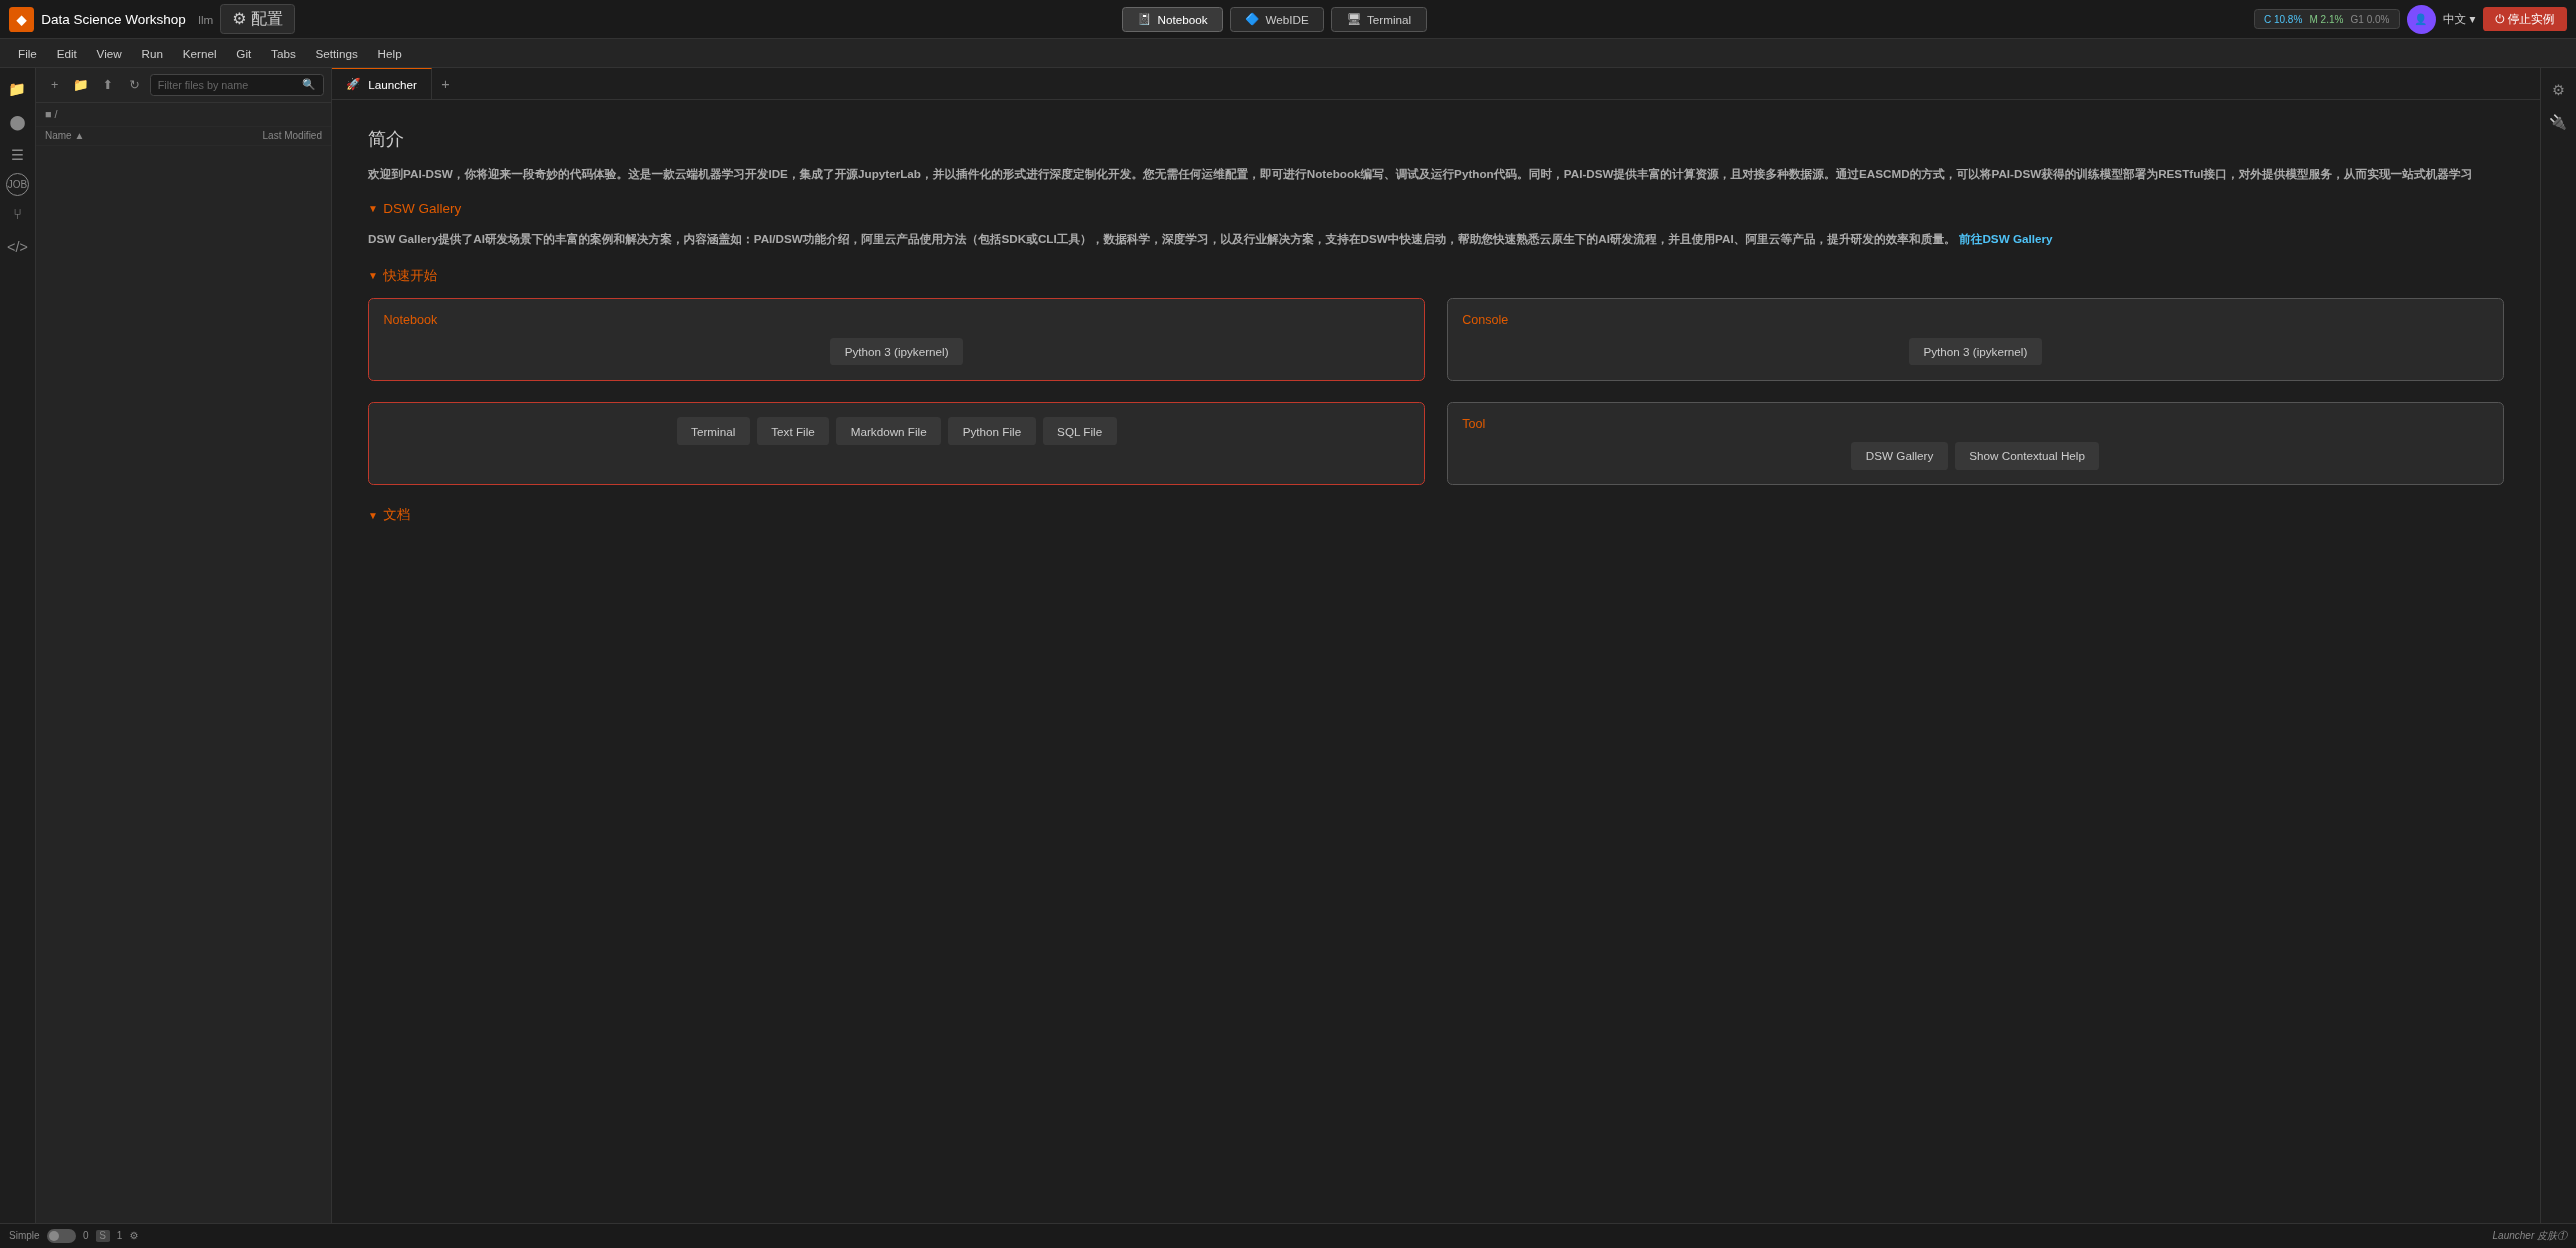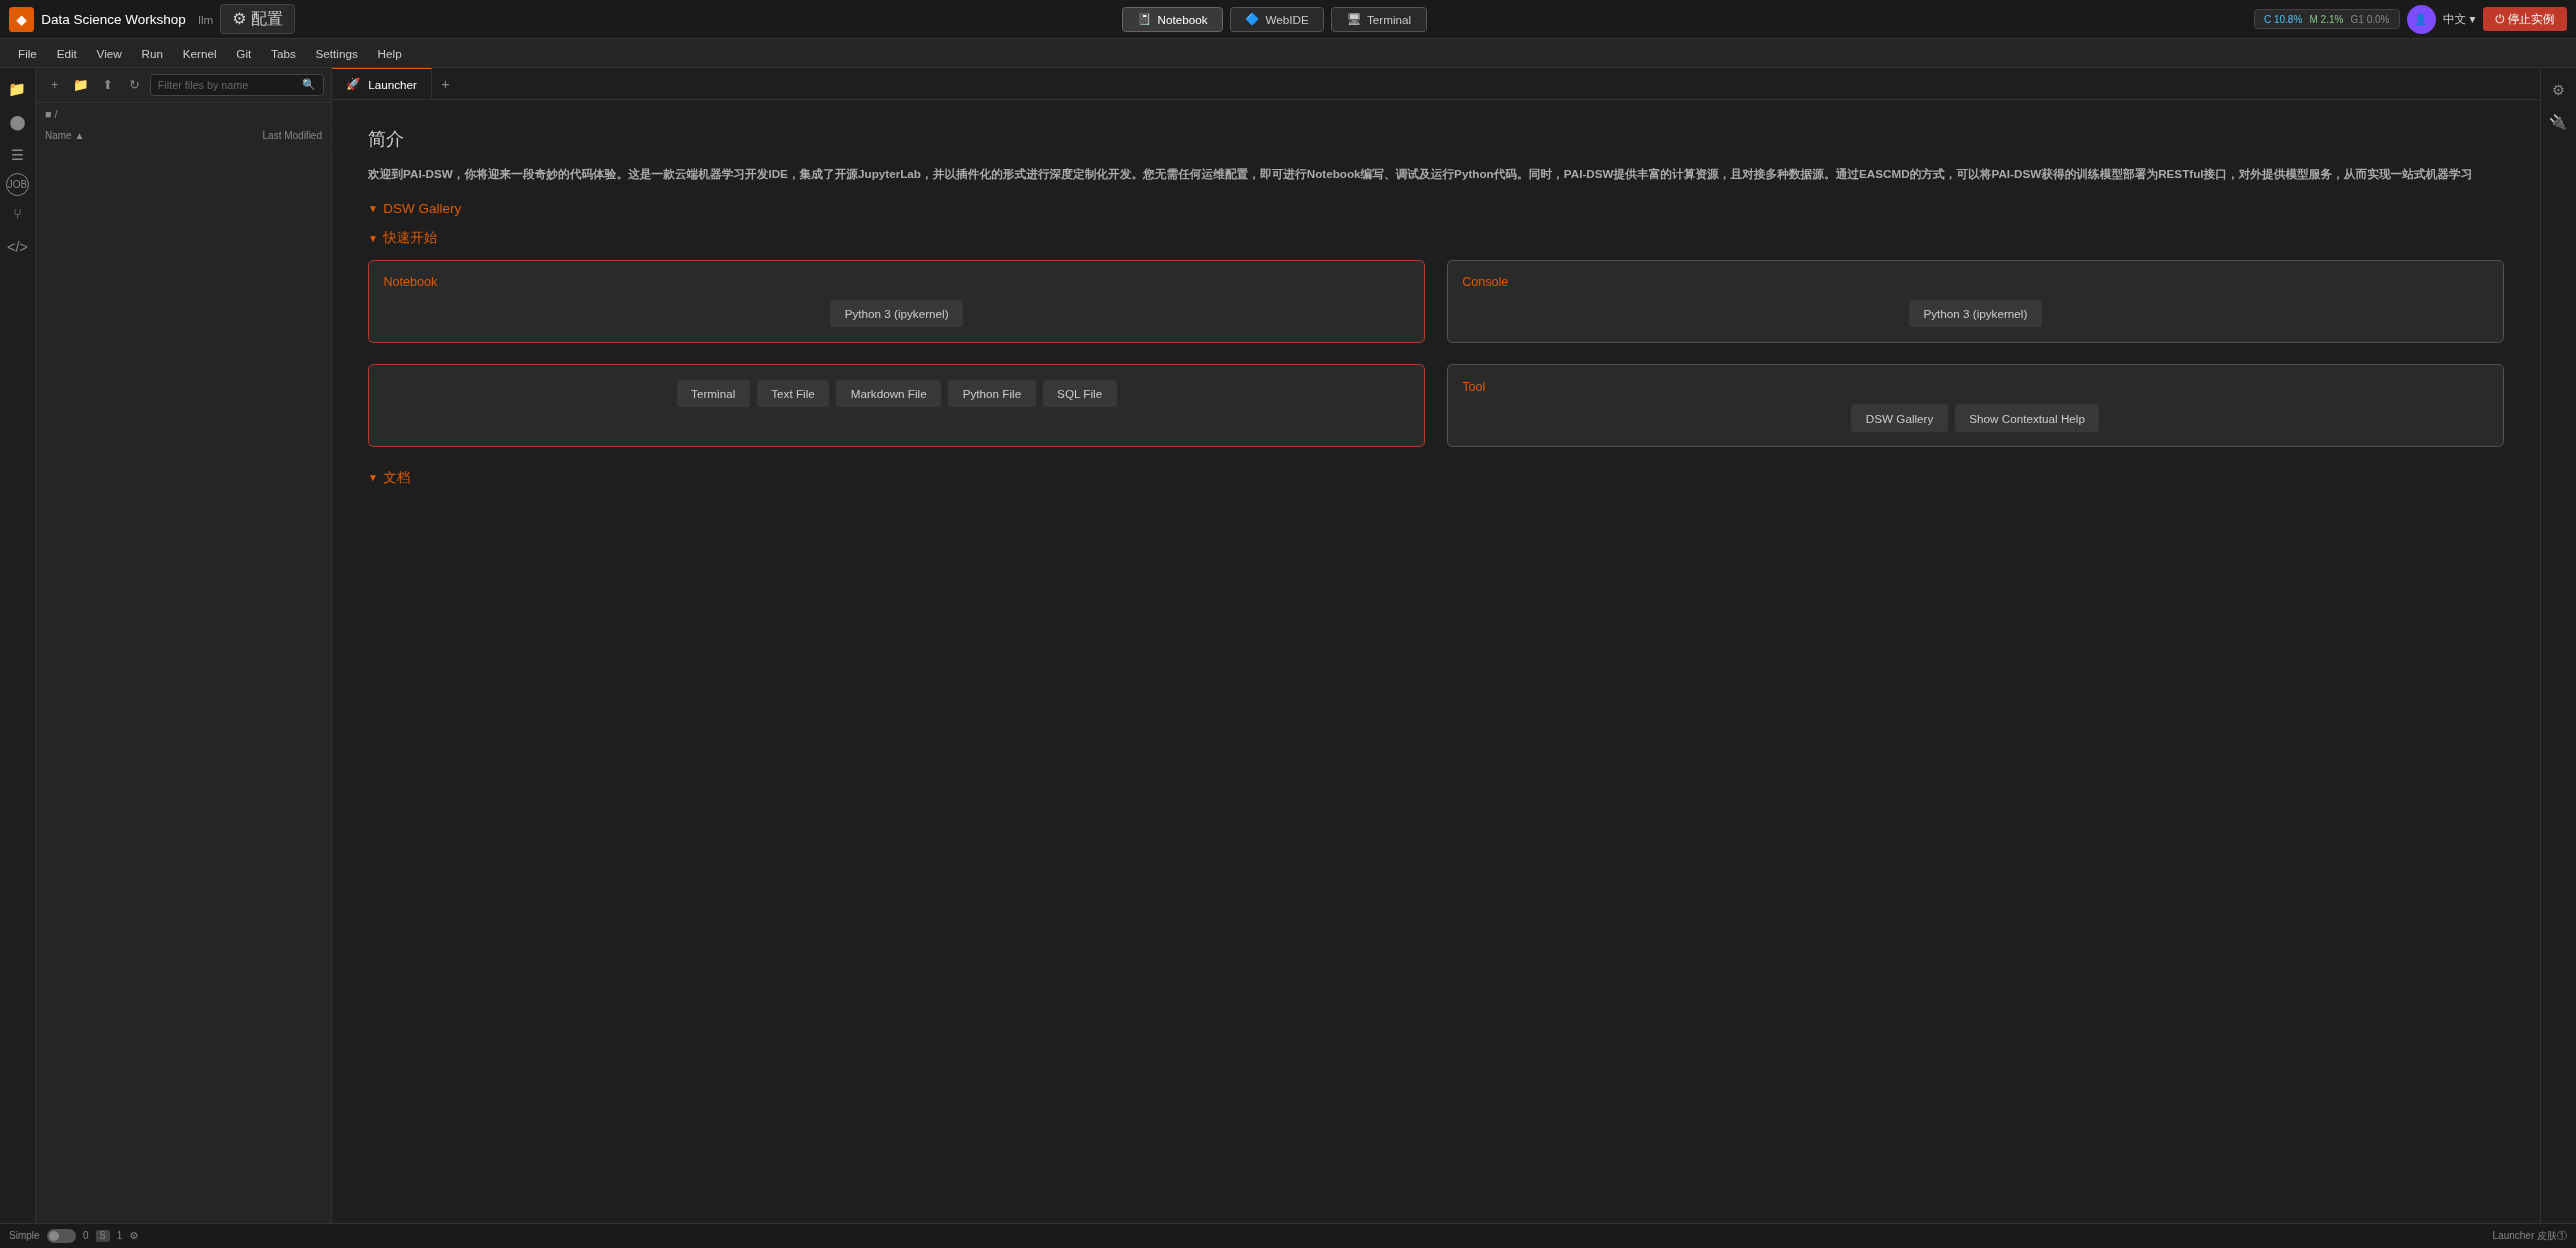--- a/index.html
+++ b/index.html
@@ -68,21 +68,21 @@
     .card.highlighted { border-color: #c0392b; }
     .card-title { color: #e05a00; font-size: 12.6px; font-weight: 500; margin-bottom: 10.8px; }
     .card-buttons { display: flex; flex-wrap: wrap; gap: 7.2px; justify-content: center; }
     .card-btn { background: #383838; border: none; color: #ccc; padding: 7.2px 14.4px; border-radius: 3.6px; cursor: pointer; font-size: 11.7px; }
 
     
     .bottom-bar { background: #1a1a1a; height: 25px; display: flex; align-items: center; padding: 0 9px; border-top: 0.9px solid #333; flex-shrink: 0; gap: 9px; }
     .bottom-bar-left { display: flex; align-items: center; gap: 7.2px; font-size: 10px; color: #888; }
     .toggle { width: 29px; height: 14.4px; background: #555; border-radius: 7.2px; position: relative; cursor: pointer; }
     .toggle-knob { width: 10.8px; height: 10.8px; background: #888; border-radius: 50%; position: absolute; top: 1.8px; left: 1.8px; }
-    .bottom-bar-right { margin-left: auto; font-size: 10px; color: #888; display: flex; align-items: center; gap: 7.2px; }
+    .bottom-bar-right { margin-left: auto; font-size: 10px; color: #888; display: flex; align-items: center; gap: 7.2px; font-style: italic; }
 
     
     .right-sidebar { width: 36px; background: #1e1e1e; border-left: 0.9px solid #333; display: flex; flex-direction: column; align-items: center; padding: 7.2px 0; gap: 3.6px; flex-shrink: 0; }
   </style>
 </head>
 <body>
 
 <div class="top-bar">
   <div class="top-bar-logo">
     <span>◆</span>
@@ -171,20 +171,24 @@
       <div class="tab-add">+</div>
     </div>
 
     <div class="launcher-content">
       <div class="section-title">简介</div>
       <div class="section-text">欢迎到PAI-DSW，你将迎来一段奇妙的代码体验。这是一款云端机器学习开发IDE，集成了开源JupyterLab，并以插件化的形式进行深度定制化开发。您无需任何运维配置，即可进行Notebook编写、调试及运行Python代码。同时，PAI-DSW提供丰富的计算资源，且对接多种数据源。通过EASCMD的方式，可以将PAI-DSW获得的训练模型部署为RESTful接口，对外提供模型服务，从而实现一站式机器学习</div>
 
       <div class="collapsible-header">
         <span>DSW Gallery</span>
       </div>
+      <div class="section-text">
+        <span>DSW Gallery提供了AI研发场景下的丰富的案例和解决方案，内容涵盖如：PAI/DSW功能介绍，阿里云产品使用方法（包括SDK或CLI工具），数据科学，深度学习，以及行业解决方案，支持在DSW中快速启动，帮助您快速熟悉云原生下的AI研发流程，并且使用PAI、阿里云等产品，提升研发的效率和质量。</span>
+        <a href="#" class="section-link">前往DSW Gallery</a>
+      </div>
 
       <div class="collapsible-header">
         <span>快速开始</span>
       </div>
 
       <div class="card-grid">
 
         <div class="card highlighted">
           <div class="card-title">Notebook</div>
           <div class="card-buttons">

